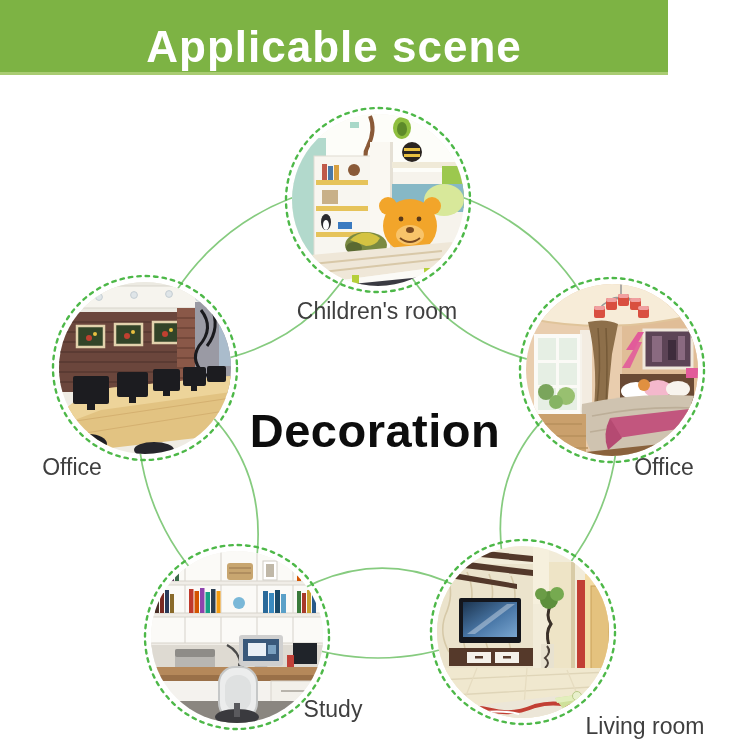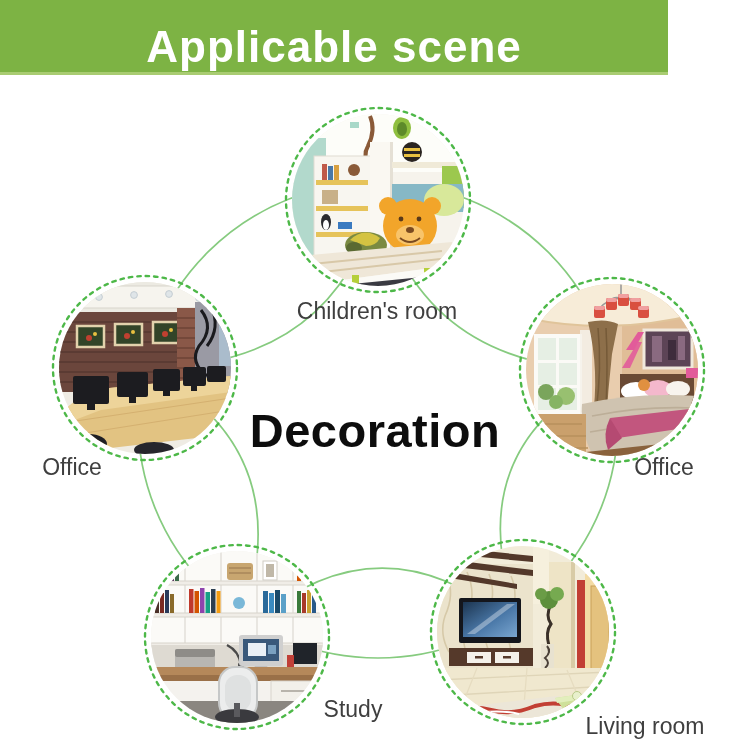--- a/index.html
+++ b/index.html
@@ -352,16 +352,16 @@
     </svg>
   </div>
   <svg class="ring" viewBox="0 0 190 190">
     <circle cx="95" cy="95" r="92" fill="none" stroke="#4db848" stroke-width="2.4" stroke-dasharray="3.5 5" stroke-linecap="round"></circle>
   </svg>
 </div>
 
 <span class="scene-label" style="left:377px;top:298px;">Children's room</span>
 <span class="scene-label" style="left:72px;top:454px;">Office</span>
 <span class="scene-label" style="left:664px;top:454px;">Office</span>
-<span class="scene-label" style="left:333px;top:696px;margin-left:20px;">Study</span>
+<span class="scene-label" style="left:333px;top:696px;">Study</span>
 <span class="scene-label" style="left:645px;top:697px;margin-top:16px;">Living room</span>
 
 <span class="center-word">Decoration</span>
 
 </body></html>

